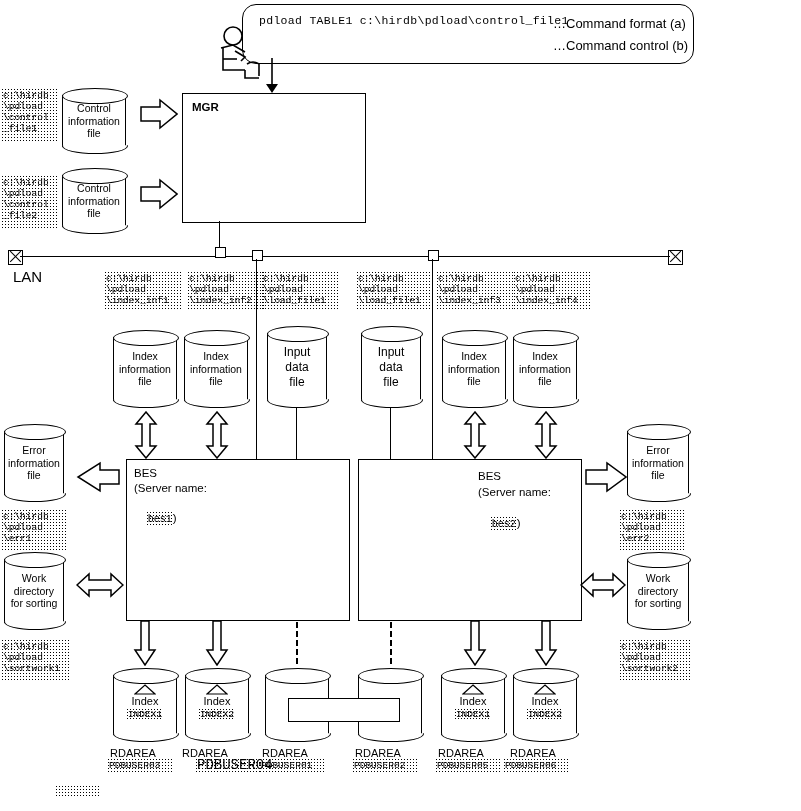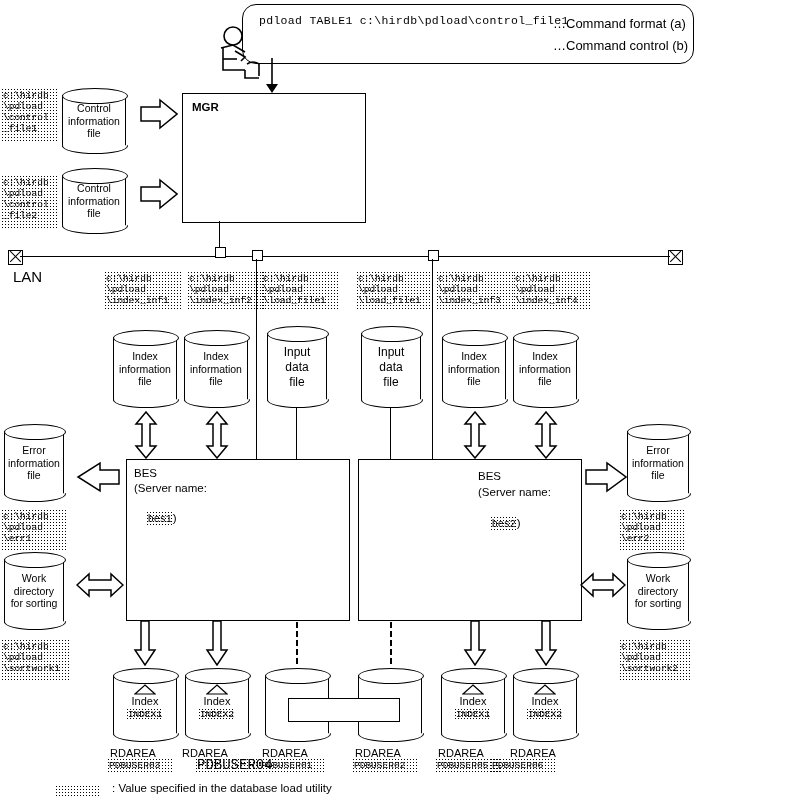--- a/index.html
+++ b/index.html
@@ -441,18 +441,17 @@
       <div class="top"></div>
     <div class="ctext" style="justify-content:flex-start;padding-top:16px;">
       <svg width="22" height="11" viewBox="0 0 22 11">
         <path d="M11 1 L21 10 L1 10 Z" fill="#fff" stroke="#000" stroke-width="1.2"></path>
         </svg>
       <span style="font-size:11px;">Index</span>
       <span class="dot-inline mono" style="font-size:9.5px;padding:0 1px;margin-top:1px;">INDEX2</span>
     </div>
   </div>
   <div class="txt" style="left:510px;top:747px;font-size:11px;">RDAREA</div>
-  <div class="dotted" style="left:491px;top:759px;width:62px;height:13px;font-size:9.5px;">PDBUSER06</div>
+  <div class="dotted" style="left:504px;top:759px;width:62px;height:13px;font-size:9.5px;">PDBUSER06</div>
 
   <div class="legend-sw" style="left:56px;top:786px;"></div>
-  <div class="txt" style="left:112px;top:782px;font-size:11.5px;">: Value specified in the database load utility</div>
 
 </div>
 
 </body></html>

